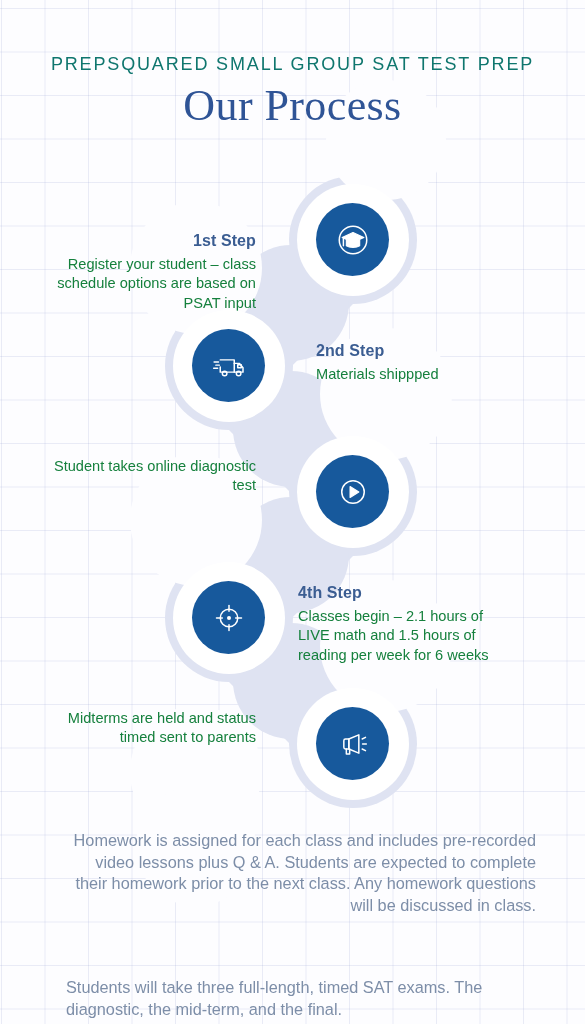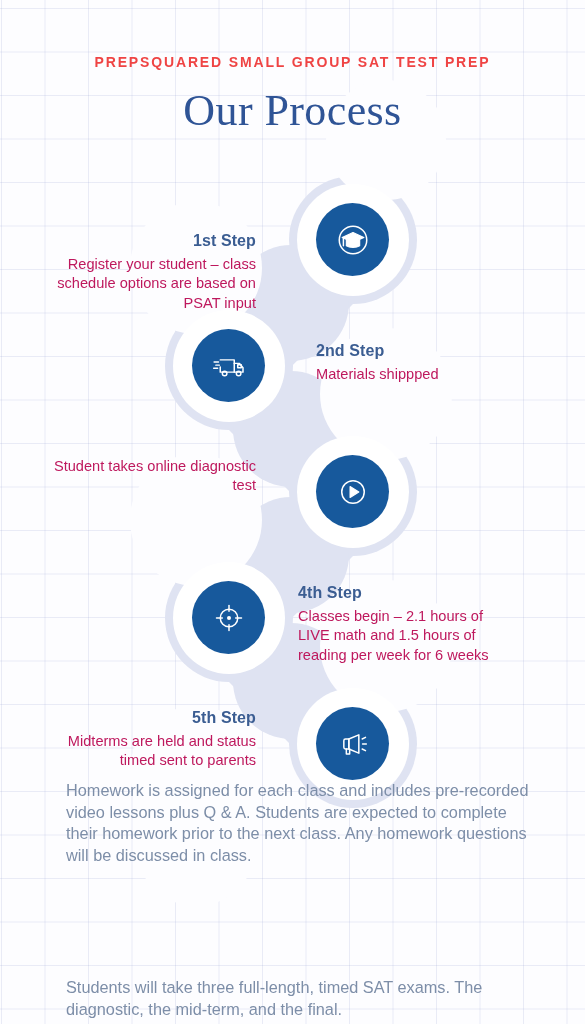--- a/index.html
+++ b/index.html
@@ -31,31 +31,31 @@
     position:absolute;left:0;top:0;width:585px;height:1024px;
     pointer-events:none;
   }
   
   .head{
     position:absolute;left:0;right:0;top:54px;
     text-align:center;
   }
   .kicker{
     font-family:"Liberation Sans", sans-serif;
-    font-size:14px;
+    font-size:18px;
     letter-spacing:1.85px;
-    color:#ef4444;
-    font-weight:700;
+    color:#0f766e;
+    font-weight:400;
     white-space:nowrap;
   }
   .title{
     font-family:"Liberation Serif", serif;
     font-size:44px;
     color:#2f5496;
-    margin-top:15px;
+    margin-top:5px;
     font-weight:400;
     letter-spacing:0.4px;
   }
   
   .step{position:absolute;}
   .halo{
     position:absolute;
     width:112px;height:112px;border-radius:50%;
     background:#ffffff;
   }
@@ -67,29 +67,29 @@
   }
   .disc svg{display:block;}
   .txt{position:absolute;width:210px;}
   .txt.right-align{text-align:right;}
   .txt.left-align{text-align:left;}
   .st-title{
     font-size:16px;font-weight:bold;color:#3b5d92;
     letter-spacing:0.1px;margin-bottom:5px;
   }
   .st-body{
-    font-size:14.6px;color:#be185d;line-height:1.33;
+    font-size:14.6px;color:#15803d;line-height:1.33;
     font-weight:400;
   }
   
   .para{
     position:absolute;left:66px;width:470px;
     font-size:16.3px;line-height:1.32;color:#7d8ea8;
   }
-  #para1{top:780px;}
+  #para1{top:830px;text-align:right;}
   #para2{top:977px;}
 </style>
 </head>
 <body>
 
 <div id="page">
 
   <div id="grid"></div>
 
   <svg id="ribbon" viewBox="0 0 585 1024" xmlns="http://www.w3.org/2000/svg">
@@ -220,21 +220,20 @@
           <path d="M13 20 L13 28 C13 29 14 30 15 30 L19 30 L19 18 L15 18 C14 18 13 19 13 20 Z"></path>
           <path d="M19 18 L31 13 L31 35 L19 30 Z"></path>
           <path d="M16 30 L16 36 L20 36 L20 30"></path>
           <line x1="35" y1="18" x2="39" y2="16"></line>
           <line x1="35.5" y1="24" x2="40" y2="24"></line>
           <line x1="35" y1="30" x2="39" y2="32"></line>
         </svg>
       </span>
     </div>
     <div class="txt right-align" style="left:44px;top:709px;width:212px;">
-      <div class="st-title">5th Step</div>
       <div class="st-body">Midterms are held and status timed sent to parents</div>
     </div>
   </div>
 
   <div class="para" id="para1">Homework is assigned for each class and includes pre-recorded video lessons plus Q &amp; A. Students are expected to complete their homework prior to the next class. Any homework questions will be discussed in class.</div>
   <div class="para" id="para2">Students will take three full-length, timed SAT exams. The diagnostic, the mid-term, and the final.</div>
 
 </div>
 
 </body></html>

